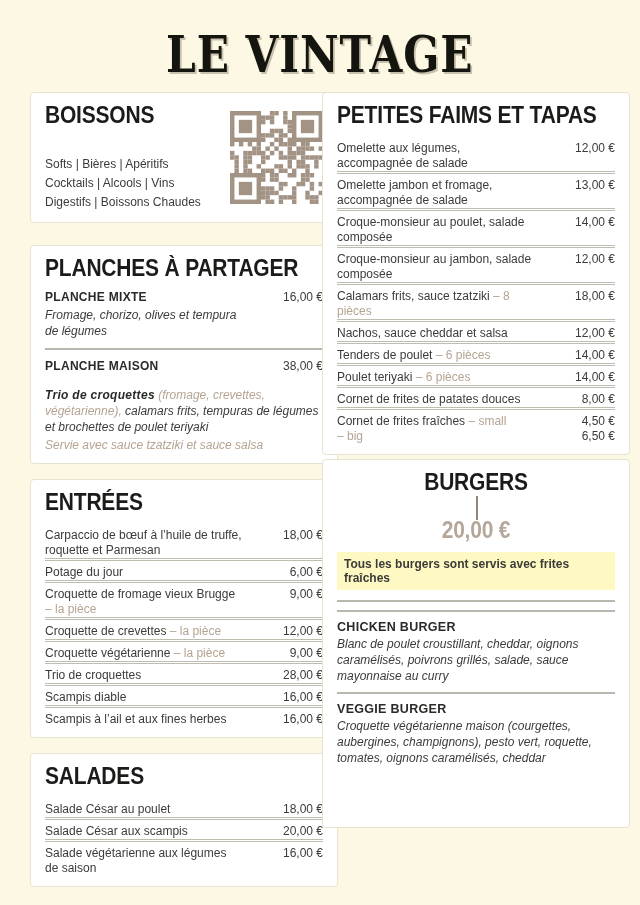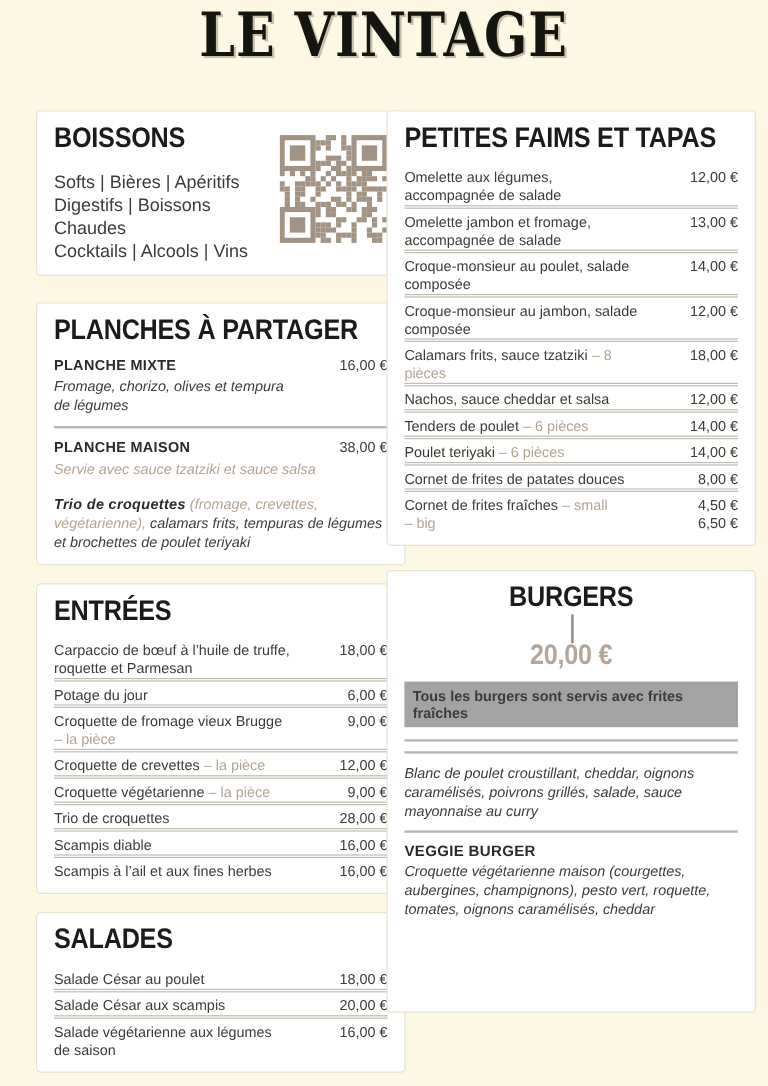--- a/index.html
+++ b/index.html
@@ -5,21 +5,21 @@
   html,body{margin:0;padding:0;}
   body{
     width:640px;height:905px;
     background:#fcf8e3;
     font-family:"Liberation Sans",sans-serif;
     color:#3b3b39;
     overflow:hidden;
     -webkit-font-smoothing:antialiased;
   }
   .title-wrap{
-    height:92px;text-align:center;box-sizing:border-box;
+    padding-top:24px;height:92px;text-align:center;box-sizing:border-box;
   }
   .main-title{
     display:inline-block;
     font-family:"DejaVu Serif","Liberation Serif",serif;
     font-weight:700;font-size:47px;letter-spacing:1px;color:#15150f;
     transform:scale(0.9,1.08);transform-origin:center top;
     text-shadow:2px 2px 0 rgba(165,155,135,0.6), 1px 1px 0 rgba(250,246,220,0.9);
     white-space:nowrap;margin:0;
   }
   .columns{
@@ -42,63 +42,63 @@
     padding:4px 0 0;border-bottom:3px double #bfbdb2;
     font-size:12px;line-height:15px;
   }
   .row:last-child{border-bottom:none;}
   .iname{max-width:198px;}
   .iprice{white-space:nowrap;text-align:right;}
   .muted{color:#b5a492;}
   .l2{padding-right:24px;}
   
   .boissons-body{display:flex;justify-content:space-between;align-items:flex-start;}
-  .bo-lines{font-size:15px;line-height:19px;margin-top:6px;}
+  .bo-lines{font-size:12px;line-height:19px;margin-top:18px;}
   .qr{width:93px;height:93px;margin-top:-26px;}
   
   .blk-head{display:flex;justify-content:space-between;font-size:12px;line-height:15px;}
   .blk-name{font-weight:700;letter-spacing:0.3px;color:#2a2a28;}
   .blk-desc{font-size:12px;line-height:16px;margin-top:2px;font-style:italic;}
   .desc-narrow{max-width:205px;}
   .hr{border-bottom:2px solid #b9b7ae;margin:9px 0 9px;}
   .hr-thin{border-bottom:2px solid #b9b7ae;margin:8px 0 8px;}
   .burgers-head{display:flex;align-items:center;margin:2px 0 8px;flex-direction:column;}
   .head-sep{width:2px;height:24px;background:#8f877d;margin:0 9px 0 10px;}
   .head-price{
     font-size:21px;font-weight:700;color:#b4a79a;letter-spacing:-0.2px;
     display:inline-block;transform:scaleY(1.12);transform-origin:0 100%;white-space:nowrap;
   }
   .banner{
-    background:#a3a3a3;color:#3b3b39;font-weight:700;font-size:12px;
+    background:#fef9c3;color:#3b3b39;font-weight:700;font-size:12px;
     padding:5px 7px;margin-bottom:10px;line-height:14px;
   }
   .burger-item .blk-name{font-size:12.5px;}
   .burger-item .blk-desc{line-height:16px;}
   .mb22{margin-bottom:22px;}
   .mb15{margin-bottom:15px;}
-  .mb12{margin-bottom:20px;}
+  .mb12{margin-bottom:4px;}
 </style>
 </head>
 <body>
 
 <div class="title-wrap">
   <h1 class="main-title">LE VINTAGE</h1>
 </div>
 
 <div class="columns">
 
   <div class="col">
 
     <section class="card mb22" style="min-height:113px;">
       <h2 class="sec-title">BOISSONS</h2>
       <div class="boissons-body">
         <div class="bo-lines" id="boissons-lines">
             <div>Softs | Bières | Apéritifs</div>
+            <div>Cocktails | Alcools | Vins</div>
             <div>Digestifs | Boissons Chaudes</div>
-            <div>Cocktails | Alcools | Vins</div>
           </div>
         <svg class="qr" id="qr-svg" viewBox="0 0 21 21">
             <rect x="9" y="0" width="1" height="1" fill="#a29385"></rect>
             <rect x="10" y="0" width="1" height="1" fill="#a29385"></rect>
             <rect x="12" y="0" width="1" height="1" fill="#a29385"></rect>
             <rect x="7" y="1" width="1" height="1" fill="#a29385"></rect>
             <rect x="8" y="1" width="1" height="1" fill="#a29385"></rect>
             <rect x="9" y="1" width="1" height="1" fill="#a29385"></rect>
             <rect x="12" y="1" width="1" height="1" fill="#a29385"></rect>
             <rect x="7" y="2" width="1" height="1" fill="#a29385"></rect>
@@ -260,26 +260,26 @@
       <div class="blk-head">
         <span class="blk-name">PLANCHE MIXTE</span>
         <span>16,00 €</span>
       </div>
       <div class="blk-desc desc-narrow">Fromage, chorizo, olives et tempura de légumes</div>
       <div class="hr"></div>
       <div class="blk-head">
         <span class="blk-name">PLANCHE MAISON</span>
         <span>38,00 €</span>
       </div>
-      <div class="blk-desc muted">Servie avec sauce tzatziki et sauce salsa</div>
       <div class="blk-desc" style="margin-top:13px;">
         <span class="blk-name">Trio de croquettes</span>
         <span class="muted">(fromage, crevettes, végétarienne),</span>
         <span>calamars frits, tempuras de légumes et brochettes de poulet teriyaki</span>
       </div>
+      <div class="blk-desc muted">Servie avec sauce tzatziki et sauce salsa</div>
     </section>
 
     <section class="card mb15" style="min-height:233px;">
       <h2 class="sec-title">ENTRÉES</h2>
       <div class="rows" id="entrees-rows">
           <div class="row">
             <div class="iname">Carpaccio de bœuf à l’huile de truffe, roquette et Parmesan</div>
             <div class="iprice">18,00 €</div>
           </div>
           <div class="row">
@@ -385,20 +385,21 @@
       <div class="burgers-head">
         <h2 class="sec-title" style="margin:0;">BURGERS</h2>
         <span class="head-sep"></span>
         <span class="head-price">20,00 €</span>
       </div>
       <div class="banner">Tous les burgers sont servis avec frites fraîches</div>
       <div id="burgers-list">
           <div class="hr-thin"></div>
           <div class="hr-thin"></div>
           <div class="burger-item">
+            <div class="blk-name">CHICKEN BURGER</div>
             <div class="blk-desc">Blanc de poulet croustillant, cheddar, oignons caramélisés, poivrons grillés, salade, sauce mayonnaise au curry</div>
           </div>
           <div class="hr-thin"></div>
           <div class="burger-item">
             <div class="blk-name">VEGGIE BURGER</div>
             <div class="blk-desc">Croquette végétarienne maison (courgettes, aubergines, champignons), pesto vert, roquette, tomates, oignons caramélisés, cheddar</div>
           </div>
         </div>
     </section>
 

